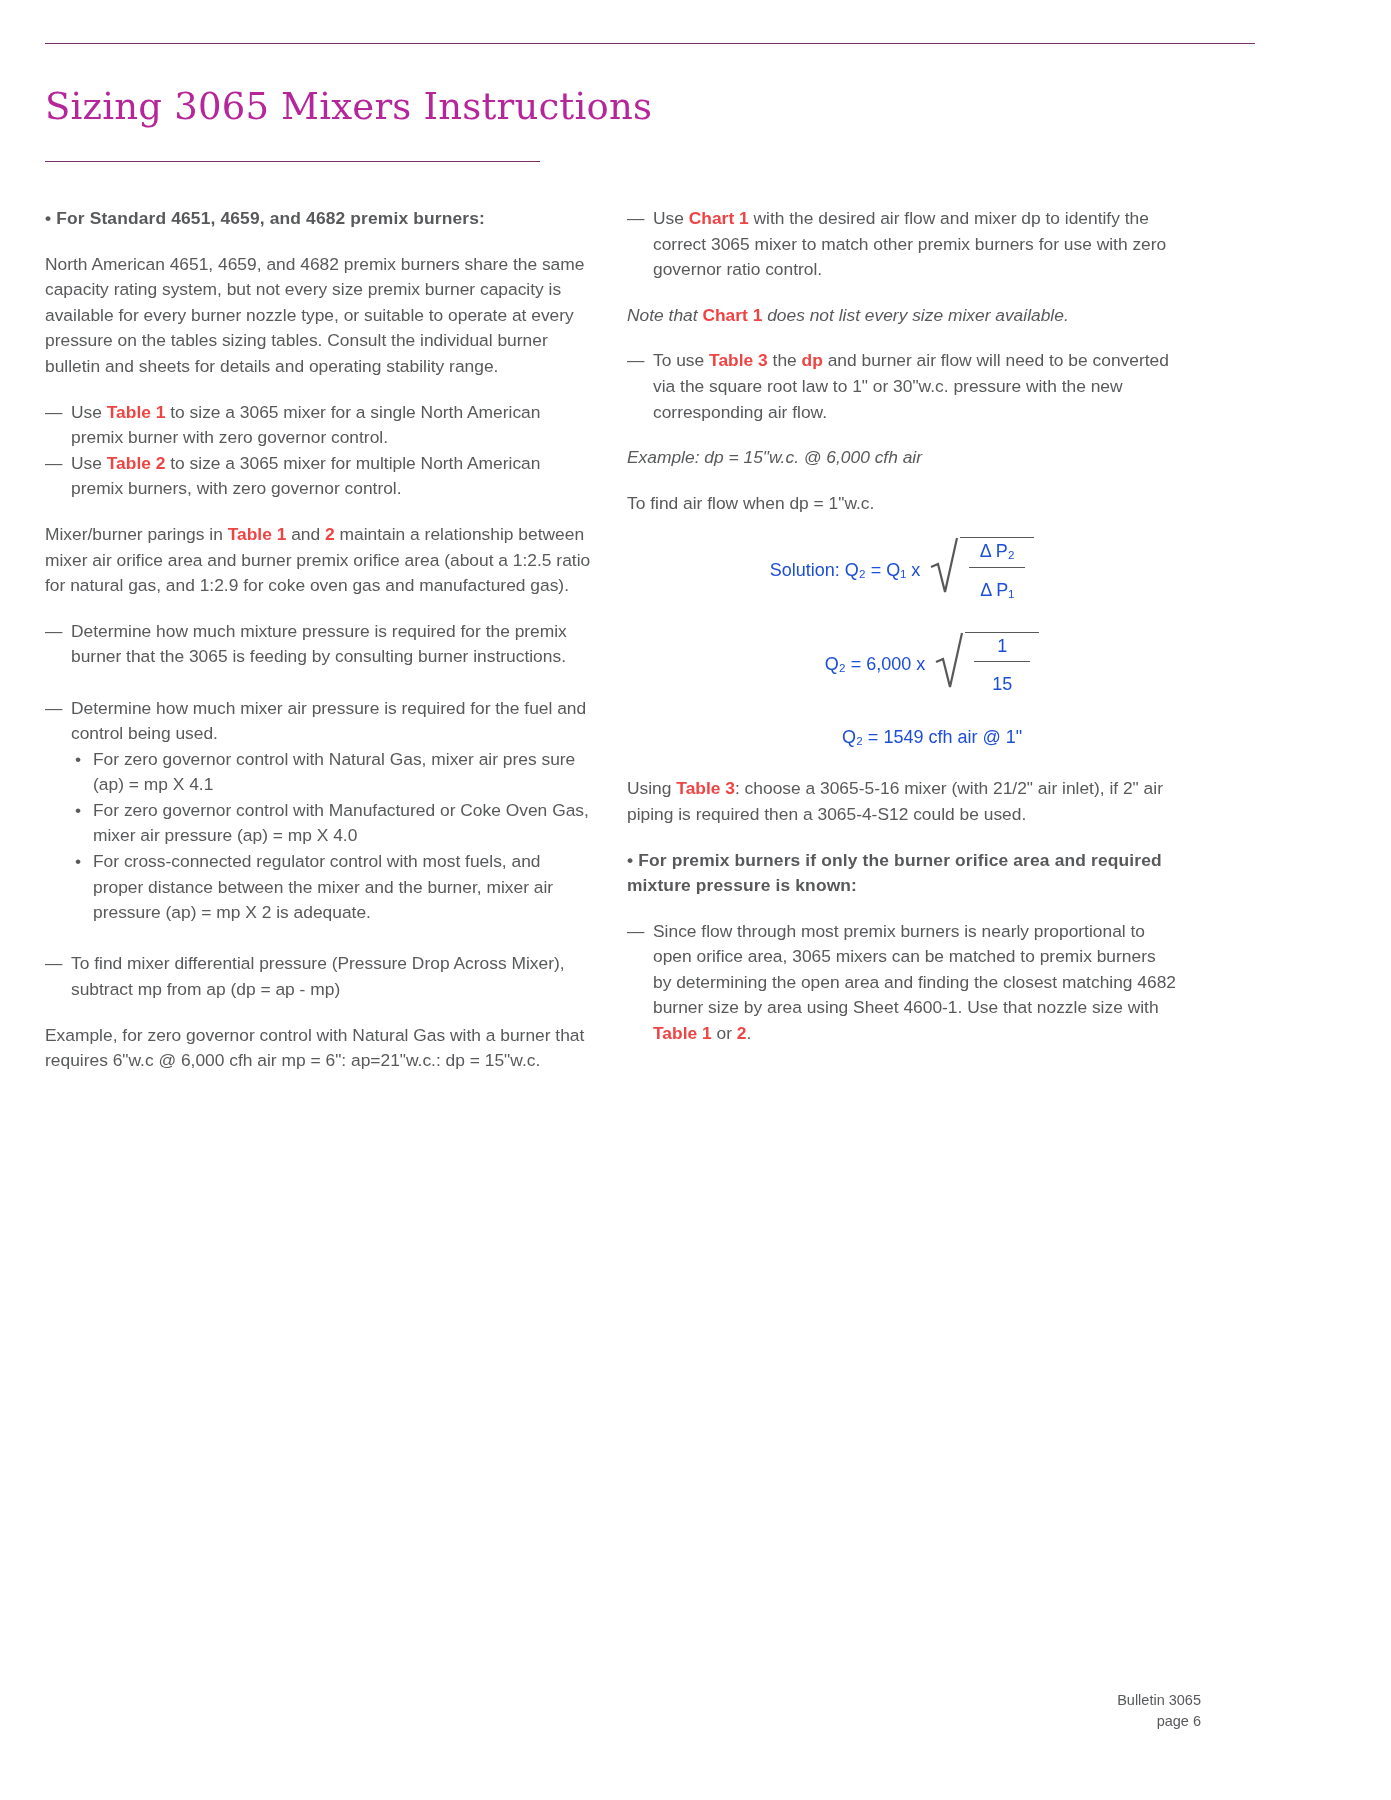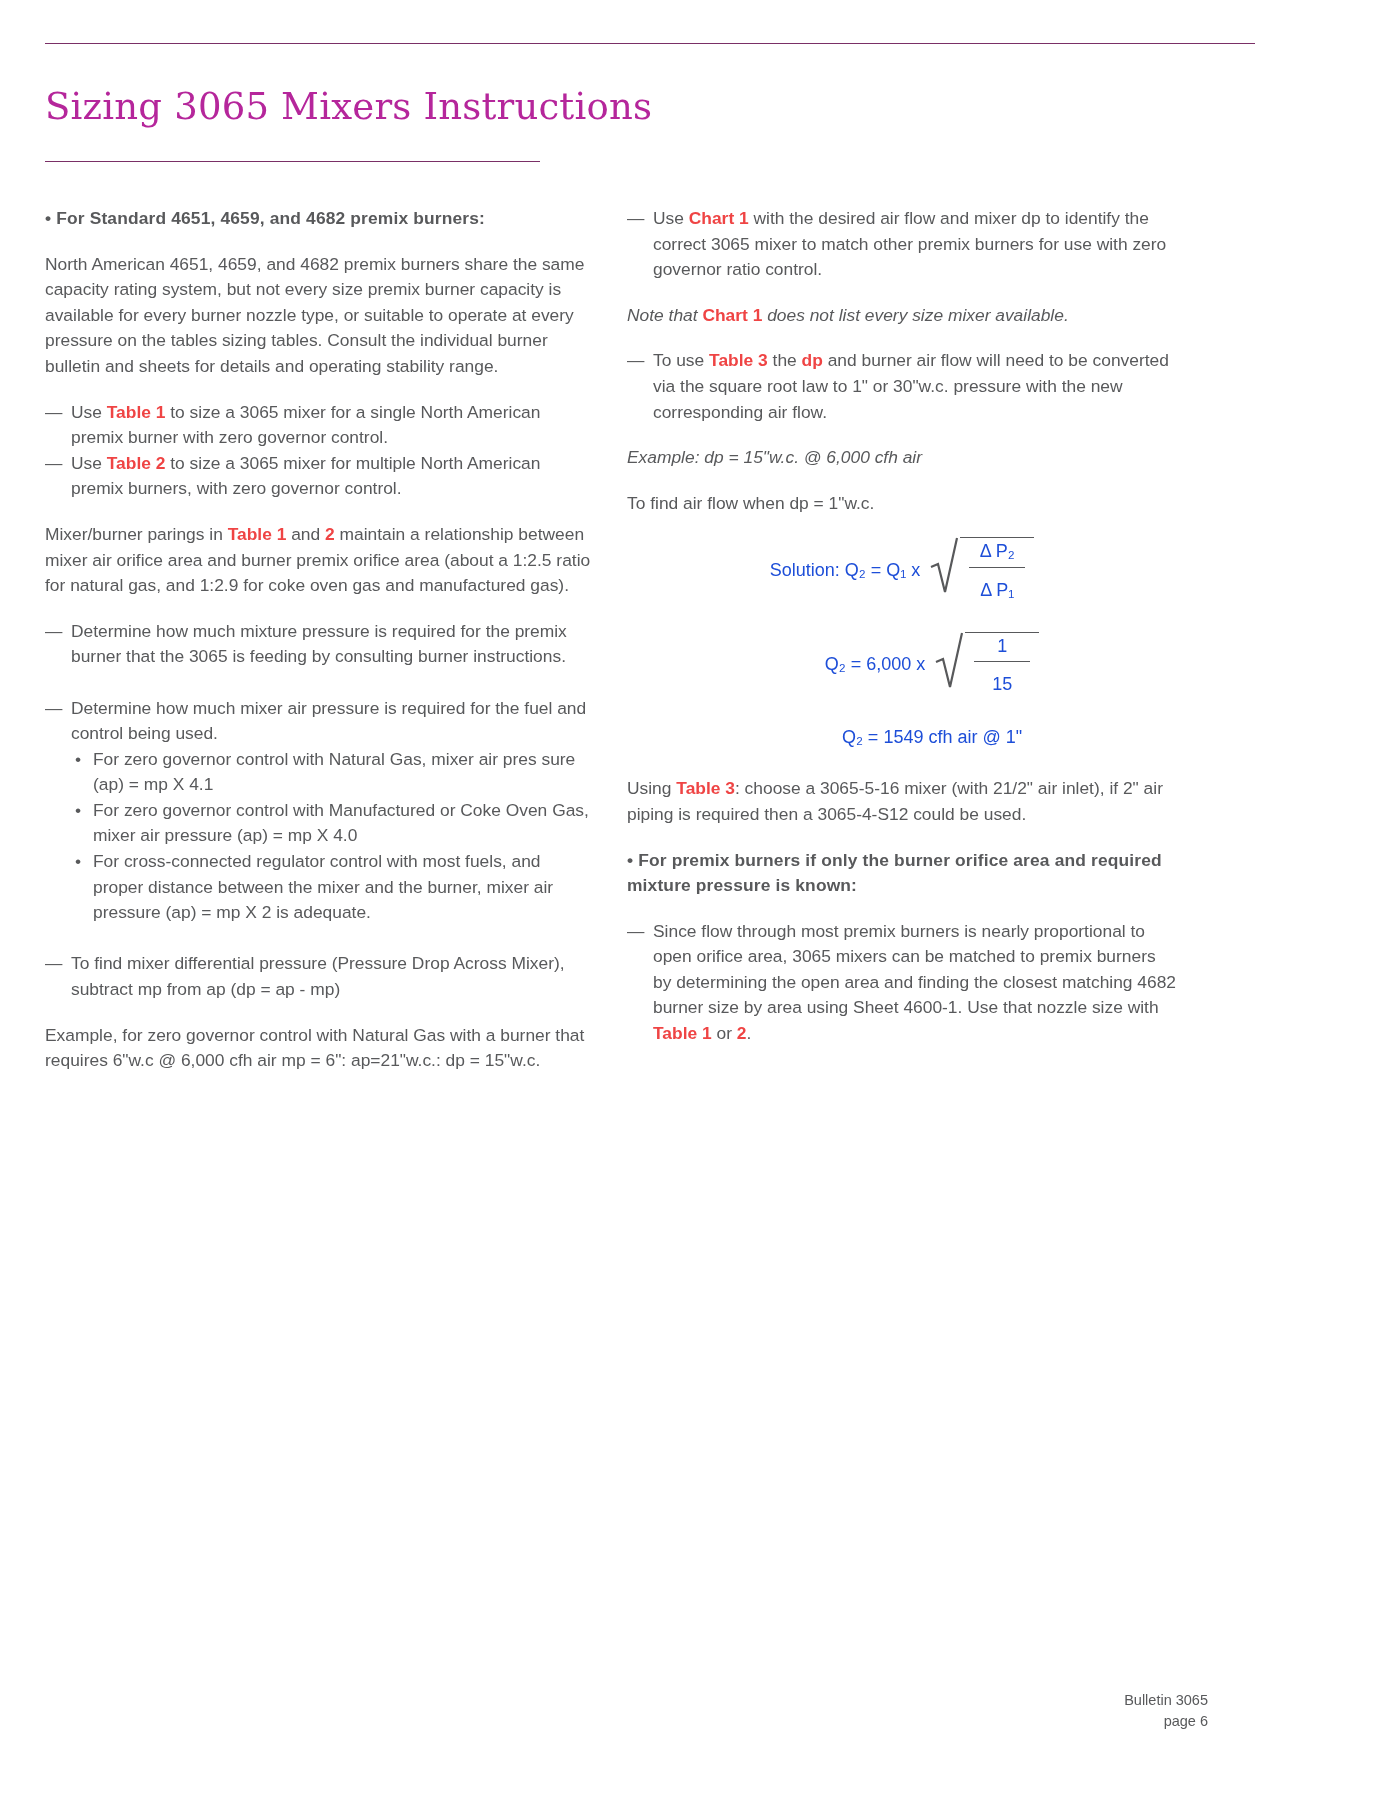--- a/index.html
+++ b/index.html
@@ -140,21 +140,21 @@
   }
   .eq-center {
     text-align: center;
     margin-bottom: 26px;
   }
   .eq-shift-right { padding-left: 60px; }
 
   
   .footer {
     position: absolute;
-    right: 47px;
+    right: 54px;
     bottom: 68px;
     text-align: right;
     color: #58595b;
     font-size: 14.5px;
     line-height: 21px;
   }
 </style>
 </head>
 <body>
 

